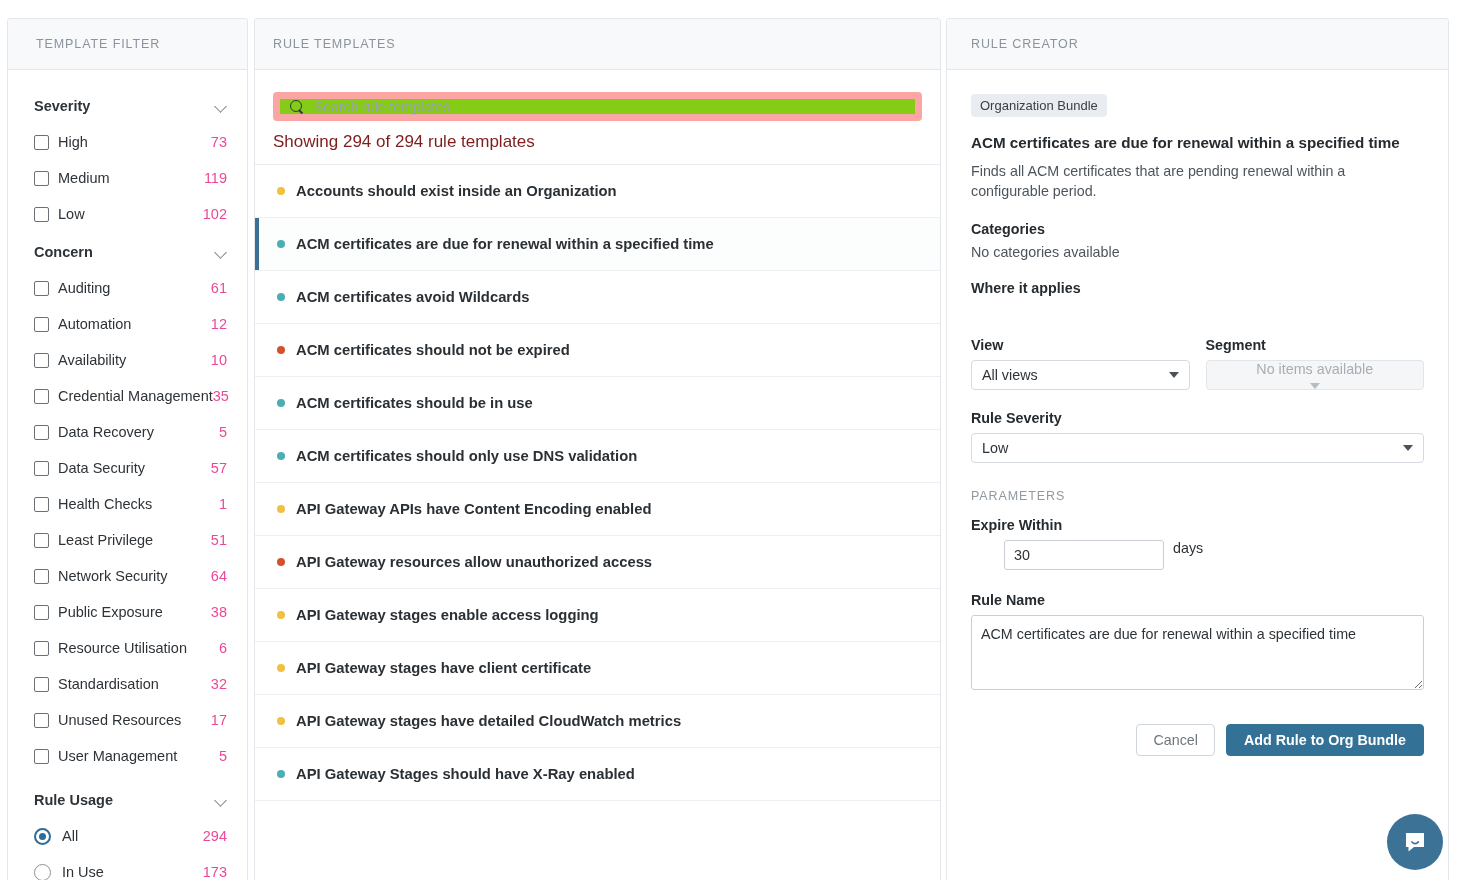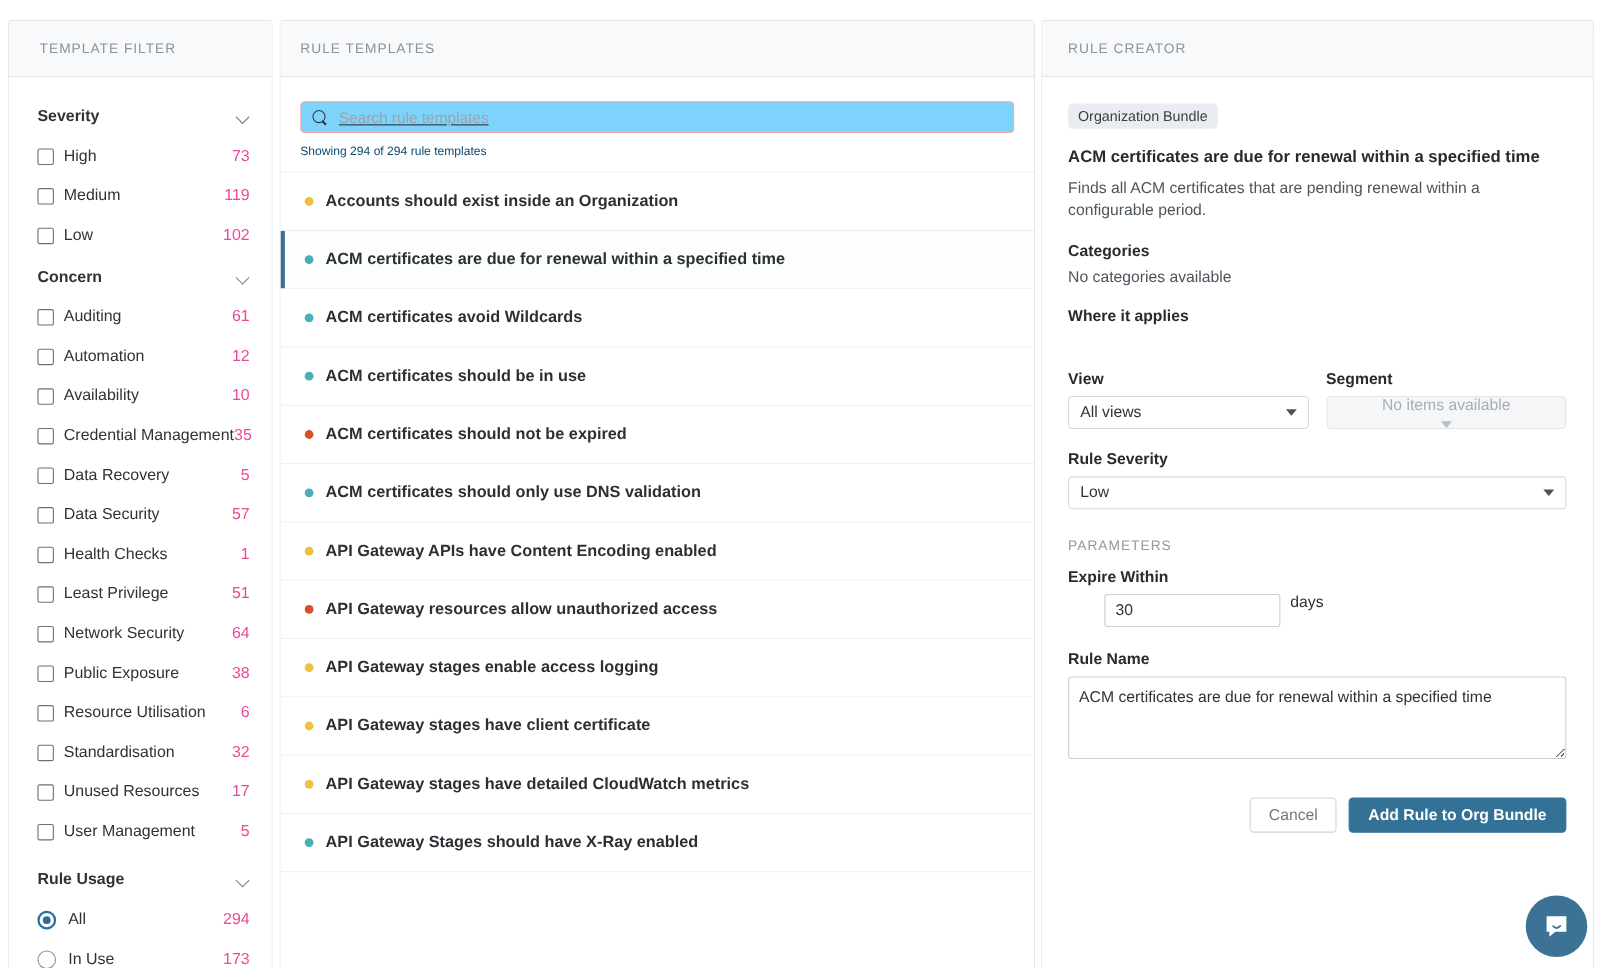--- a/index.html
+++ b/index.html
@@ -110,26 +110,25 @@
     text-align: right;
     flex: 0 0 auto;
     padding-right: 2px;
   }
   .group.usage { margin-top: 12px; }
 
   
   .search-wrap { padding: 22px 18px 0 18px; }
   .search-box {
     height: 29px;
-    border: 1px solid #fca5a5;
+    border: 7px solid #fca5a5;
     border-radius: 4px;
-    background: #7dd3fc;
+    background: #84cc16;
     display: flex; align-items: center;
     padding: 0 10px;
-    text-decoration: underline;
   }
   .search-ico {
     width: 14px; height: 14px;
     flex: 0 0 auto;
     margin-right: 8px;
     position: relative;
   }
   .search-ico::before {
     content: "";
     position: absolute; left: 0; top: 0;
@@ -149,22 +148,22 @@
     border: none; outline: none;
     background: transparent;
     font-family: "Liberation Sans", sans-serif;
     font-size: 14px;
     color: #2e3338;
     width: 100%;
   }
   .search-input::placeholder { color: #9ca3aa; }
   .showing {
     padding: 11px 18px 12px 18px;
-    font-size: 11px;
-    color: #0c4a6e;
+    font-size: 17px;
+    color: #7f1d1d;
     border-bottom: 1px solid #e8ecef;
   }
   .tmpl-list { }
   .tmpl-row {
     position: relative;
     height: 53px;
     display: flex; align-items: center;
     border-bottom: 1px solid #edf0f2;
     padding-left: 22px;
     cursor: pointer;
@@ -476,26 +475,26 @@
         </div>
         <div class="tmpl-row sel">
           <span class="dot" style="background:#4aafb4"></span>
           <span class="tmpl-name">ACM certificates are due for renewal within a specified time</span>
         </div>
         <div class="tmpl-row">
           <span class="dot" style="background:#4aafb4"></span>
           <span class="tmpl-name">ACM certificates avoid Wildcards</span>
         </div>
         <div class="tmpl-row">
+          <span class="dot" style="background:#d4512b"></span>
+          <span class="tmpl-name">ACM certificates should not be expired</span>
+        </div>
+        <div class="tmpl-row">
           <span class="dot" style="background:#4aafb4"></span>
           <span class="tmpl-name">ACM certificates should be in use</span>
-        </div>
-        <div class="tmpl-row">
-          <span class="dot" style="background:#d4512b"></span>
-          <span class="tmpl-name">ACM certificates should not be expired</span>
         </div>
         <div class="tmpl-row">
           <span class="dot" style="background:#4aafb4"></span>
           <span class="tmpl-name">ACM certificates should only use DNS validation</span>
         </div>
         <div class="tmpl-row">
           <span class="dot" style="background:#f0c040"></span>
           <span class="tmpl-name">API Gateway APIs have Content Encoding enabled</span>
         </div>
         <div class="tmpl-row">

